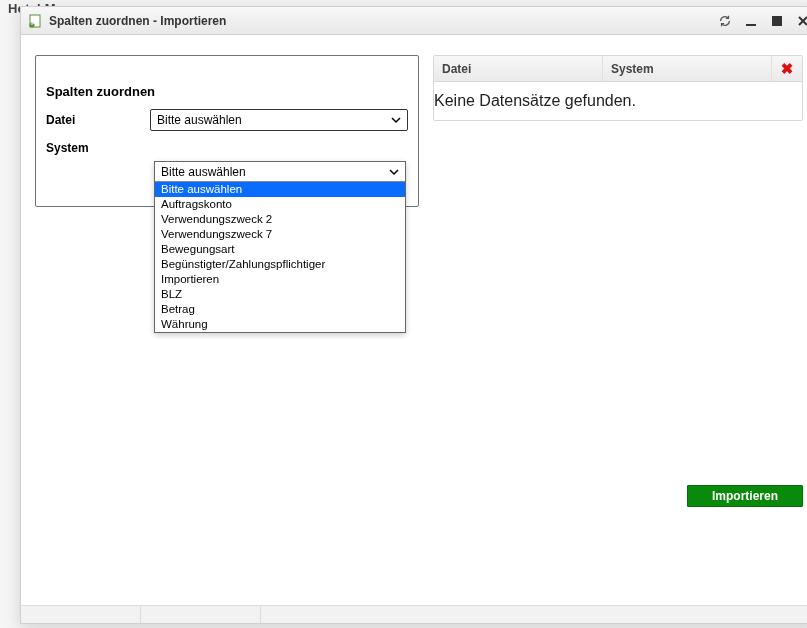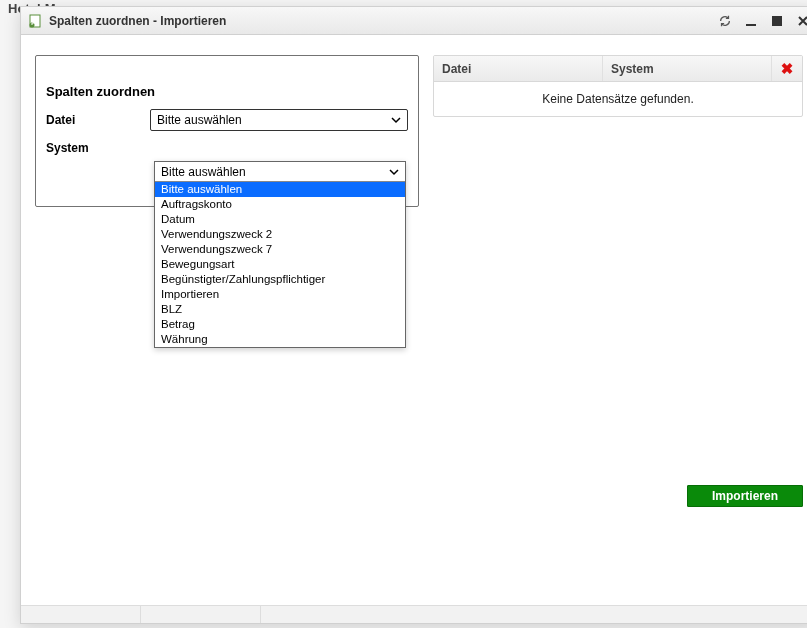--- a/index.html
+++ b/index.html
@@ -138,23 +138,23 @@
   }
   .th:last-child { border-right: none; }
   .th.action {
     flex: 0 0 30px;
     justify-content: center;
     color: #d11;
     cursor: pointer;
     font-size: 15px;
   }
   .tbody-empty {
-    text-align: center;
+    text-align: left;
     padding: 10px 0;
-    font-size: 12px;
+    font-size: 16px;
     color: #222;
   }
 
   .dropdown-open {
     position: absolute;
     top: 126px;
     left: 133px;
     width: 252px;
     border: 1px solid #666;
     background: #fff;
@@ -286,21 +286,20 @@
     <div class="dropdown-open">
       <div class="dd-header">
         <span>Bitte auswählen</span>
         <svg class="chevron" viewBox="0 0 10 10">
             <path d="M1 3l4 4 4-4" fill="none" stroke="#000" stroke-width="1.5"></path>
           </svg>
       </div>
       <div id="dd-list">
           <div class="dd-item selected">Bitte auswählen</div>
           <div class="dd-item">Auftragskonto</div>
-          <div class="dd-item">Datum</div>
           <div class="dd-item">Verwendungszweck 2</div>
           <div class="dd-item">Verwendungszweck 7</div>
           <div class="dd-item">Bewegungsart</div>
           <div class="dd-item">Begünstigter/Zahlungspflichtiger</div>
           <div class="dd-item">Importieren</div>
           <div class="dd-item">BLZ</div>
           <div class="dd-item">Betrag</div>
           <div class="dd-item">Währung</div>
         </div>
     </div>

